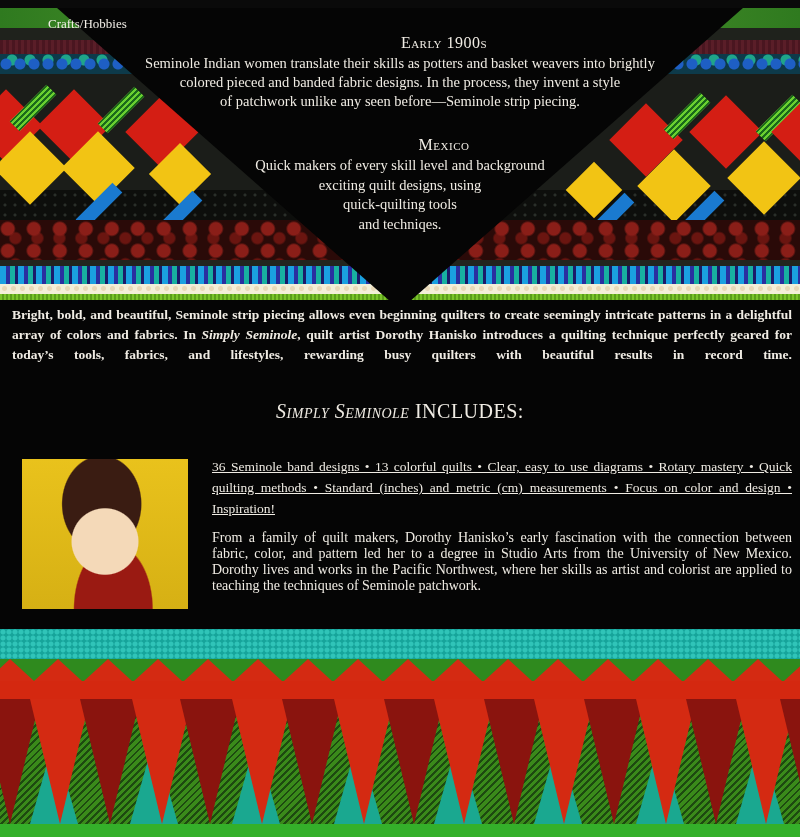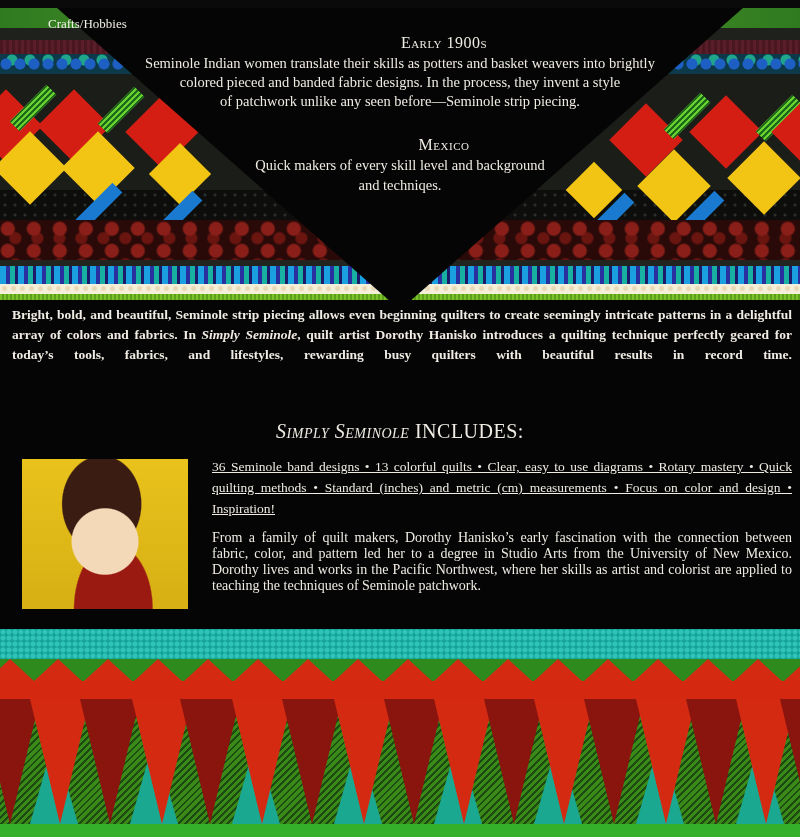--- a/index.html
+++ b/index.html
@@ -64,21 +64,21 @@
   .today-text { top: 156px; font-size: 14.5px; line-height: 19.5px; }
 
   
   .intro {
     position:absolute; left:12px; top:305px; width:780px;
     font-size: 13.5px; line-height: 20px; text-align: justify; text-align-last: justify;
   }
   .intro p { margin:0;font-weight:bold; }
   .includes-head {
     position:absolute; left:0; width:800px; top: 400px; text-align:center;
-    font-size: 20px; letter-spacing: 0.5px; margin-top: 20px;
+    font-size: 20px; letter-spacing: 0.5px;
   }
   .includes-head .title { font-style: italic; font-variant: small-caps; }
   .photo {
     position:absolute; left:22px; top:459px; width:166px; height:150px;
     background: radial-gradient(ellipse at 50% 55%, #f4d9b8 0 28%, transparent 29%),
                 radial-gradient(ellipse at 48% 30%, #3a1c12 0 32%, transparent 33%),
                 radial-gradient(ellipse at 55% 100%, #9a1a12 0 30%, transparent 31%),
                 linear-gradient(180deg,#e9c21c,#d6b014);
     overflow:hidden;
   }
@@ -158,20 +158,22 @@
 <div class="center-block smallcaps-head early-head">Early 1900s</div>
 <div class="center-block early-text">
   <div>Seminole Indian women translate their skills as potters and basket weavers into brightly</div>
   <div>colored pieced and banded fabric designs. In the process, they invent a style</div>
   <div>of patchwork unlike any seen before—Seminole strip piecing.</div>
 </div>
 
 <div class="center-block smallcaps-head today-head">Mexico</div>
 <div class="center-block today-text">
   <div>Quick makers of every skill level and background</div>
+  <div>exciting quilt designs, using</div>
+  <div>quick-quilting tools</div>
   <div>and techniqes.</div>
 </div>
 
 <div class="intro">
   <p><span>Bright, bold, and beautiful, Seminole strip piecing allows even beginning quilters to create seemingly intricate patterns in a delightful array of colors and fabrics. In </span><em>Simply Seminole</em><span>, quilt artist Dorothy Hanisko introduces a quilting technique perfectly geared for today’s tools, fabrics, and lifestyles, rewarding busy quilters with beautiful results in record time.</span></p>
 </div>
 
 <div class="includes-head">
   <span class="title">Simply Seminole</span><span> INCLUDES:</span>
 </div>

